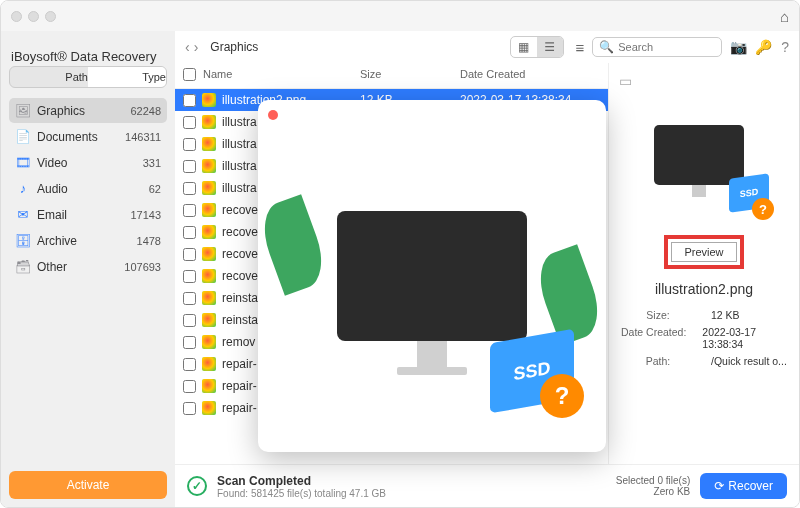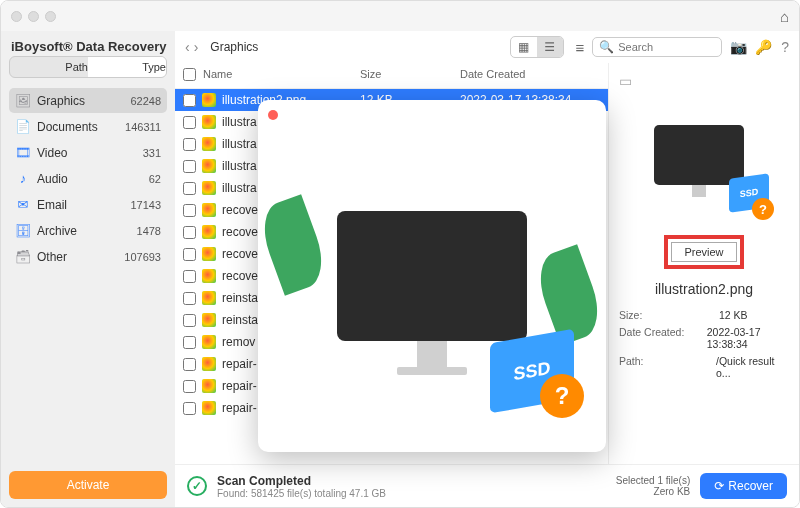--- a/index.html
+++ b/index.html
@@ -4,21 +4,21 @@
 <style>
 * { box-sizing: border-box; margin: 0; padding: 0; }
 body { font-family: -apple-system, BlinkMacSystemFont, "Segoe UI", sans-serif; width: 800px; height: 508px; overflow: hidden; background: #fff; font-size: 12px; color: #333; }
 .window { display: flex; flex-direction: column; height: 100%; border: 1px solid #ddd; border-radius: 8px; overflow: hidden; }
 .titlebar { height: 30px; display: flex; align-items: center; padding: 0 10px; background: #f5f5f5; }
 .traffic { display: flex; gap: 6px; }
 .traffic span { width: 11px; height: 11px; border-radius: 50%; background: #ddd; border: 0.5px solid #ccc; }
 .home-icon { margin-left: auto; font-size: 15px; color: #555; }
 .main { display: flex; flex: 1; overflow: hidden; }
 .sidebar { width: 174px; background: #f0f0f0; display: flex; flex-direction: column; padding: 6px 8px 8px; }
-.app-title { font-weight: 700; font-size: 13px; margin: 2px 0 2px 2px; }
+.app-title { font-weight: 400; font-size: 13px; margin: 12px 0 2px 2px; }
 .app-sub { font-size: 10px; color: #888; margin: 0 0 8px 2px; }
 .seg { display: flex; border: 1px solid #ccc; border-radius: 6px; overflow: hidden; background: #e6e6e6; margin-bottom: 10px; }
 .seg div { flex: 1; text-align: right; padding: 4px 0; font-size: 11px; cursor: pointer; }
 .seg .active { background: #fff; }
 .catlist { flex: 1; }
 .cat { display: flex; align-items: center; padding: 5px 6px; border-radius: 5px; cursor: pointer; margin-bottom: 1px; }
 .cat.sel { background: #d8d8d8; }
 .cat .ic { width: 16px; text-align: center; margin-right: 6px; font-size: 13px; }
 .cat .lbl { flex: 1; font-size: 12px; }
 .cat .cnt { font-size: 11px; color: #555; }
@@ -57,21 +57,21 @@
 .imac { position: absolute; left: 10px; top: 0; width: 90px; height: 60px; background: #2b2b2b; border-radius: 5px; display: flex; align-items: center; justify-content: center; }
 .imac::after { content: ""; position: absolute; bottom: -12px; left: 38px; width: 14px; height: 12px; background: #ccc; }
 .apple { color: #ddd; font-size: 24px; }
 .ssd { position: absolute; right: -5px; bottom: 5px; width: 40px; height: 34px; background: #39a0ff; border-radius: 4px; transform: skewY(-8deg); display: flex; align-items: center; justify-content: center; color: #fff; font-size: 9px; font-weight: 700; }
 .qm { position: absolute; right: -10px; bottom: -5px; width: 22px; height: 22px; background: #ff8a00; border-radius: 50%; color: #fff; display: flex; align-items: center; justify-content: center; font-size: 13px; font-weight: 700; }
 .prev-btn { border: 4px solid #e53935; padding: 3px; margin-bottom: 12px; }
 .prev-btn span { display: inline-block; border: 1px solid #aaa; padding: 3px 12px; font-size: 11px; cursor: pointer; background: #fff; }
 .pv-name { font-size: 14px; margin-bottom: 12px; }
 .meta { width: 100%; font-size: 10.5px; }
 .meta div { display: flex; margin-bottom: 5px; }
-.meta .k { width: 78px; text-align: left; color: #666; margin-right: 22px; }
+.meta .k { width: 78px; text-align: center; color: #666; margin-right: 14px; }
 .status { display: flex; align-items: center; padding: 8px 12px; border-top: 1px solid #eee; background: #fff; gap: 10px; }
 .check { width: 20px; height: 20px; border: 2px solid #27ae60; border-radius: 50%; display: flex; align-items: center; justify-content: center; color: #27ae60; font-weight: 700; font-size: 12px; }
 .stxt { flex: 1; }
 .stxt .t1 { font-size: 12px; font-weight: 600; }
 .stxt .t2 { font-size: 10px; color: #888; }
 .selinfo { text-align: right; font-size: 10px; color: #666; }
 .recover { background: #2e7cff; color: #fff; padding: 6px 14px; border-radius: 6px; font-size: 12px; cursor: pointer; display: flex; align-items: center; gap: 4px; }
 .popover { position: absolute; left: 258px; top: 100px; width: 348px; height: 352px; background: #fff; border-radius: 10px; box-shadow: 0 8px 30px rgba(0,0,0,0.25); padding: 10px; }
 .popover .dot { width: 10px; height: 10px; background: #ff5f57; border-radius: 50%; position: absolute; left: 10px; top: 10px; }
 .pop-img { position: absolute; inset: 0; display: flex; align-items: center; justify-content: center; }
@@ -310,21 +310,21 @@
             </div>
         </div>
       </div>
       <div class="status">
         <div class="check">✓</div>
         <div class="stxt">
           <div class="t1">Scan Completed</div>
           <div class="t2">Found: 581425 file(s) totaling 47.1 GB</div>
         </div>
         <div class="selinfo">
-          <div>Selected 1 file(s)</div>
+          <div>Selected 0 file(s)</div>
           <div>Zero KB</div>
         </div>
         <div class="recover">
           <span>⟳</span>
           <span>Recover</span>
         </div>
       </div>
     </div>
   </div>
 </div>

